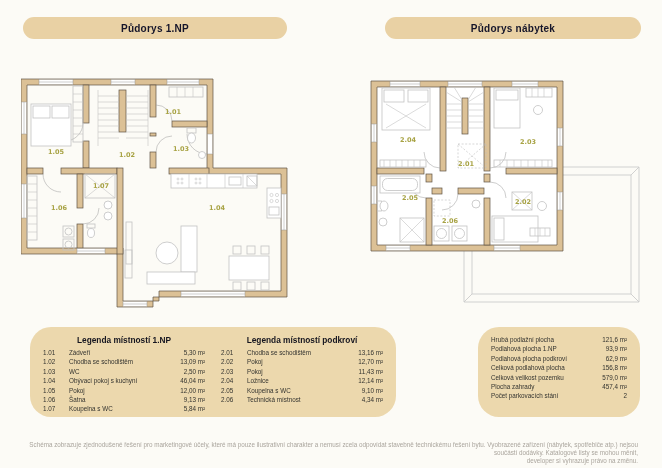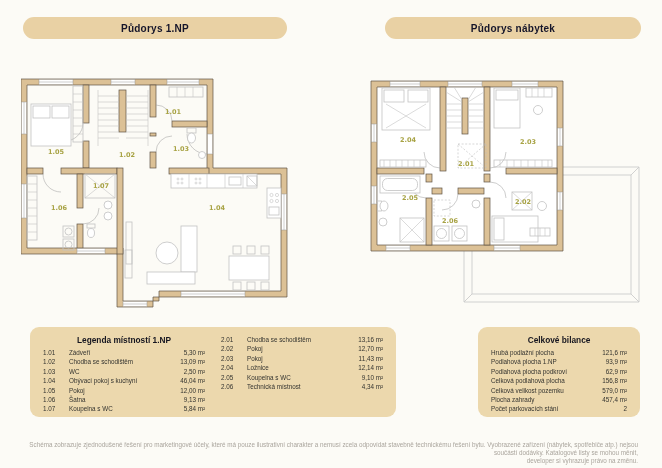--- a/index.html
+++ b/index.html
@@ -24,21 +24,21 @@
   .furnw{fill:#fff;stroke:#c2c2c2;stroke-width:.8;}
   .thin{stroke:#c2c2c2;stroke-width:.6;}
   .door{fill:none;stroke:#9a9a9a;stroke-width:.5;}
   .win{fill:#fff;stroke:#8f8f8f;stroke-width:.45;}
   .winline{stroke:#8f8f8f;stroke-width:.45;}
   .roof{fill:none;stroke:#cccccc;stroke-width:.9;}
   .dash{fill:none;stroke:#bdbdbd;stroke-width:.6;stroke-dasharray:2,1.6;}
   .roomlabel{font-family:"DejaVu Sans",sans-serif;font-size:6.5px;font-weight:bold;fill:#a8a345;text-anchor:middle;}
   
   .legend-box{
-    position:absolute;top:327px;background:#ecd8ad;border-radius:9px;
+    position:absolute;top:327px;background:#ecd8ad;border-radius:21px;
     box-sizing:border-box;padding:8px 13px 6px 13px;height:90px;
   }
   #legend-rooms{left:30px;width:366px;display:flex;gap:16px;}
   #legend-bilance{left:478px;width:162px;}
   .legend-col{flex:1;min-width:0;}
   .legend-title{
     font-size:8.3px;font-weight:bold;color:#15151f;text-align:center;
     margin-bottom:3px;white-space:nowrap;
   }
   .legend-row{
@@ -417,20 +417,21 @@
           <span class="cell-area">9,13 m²</span>
         </div>
         <div class="legend-row">
           <span class="cell-num">1.07</span>
           <span class="cell-name">Koupelna s WC</span>
           <span class="cell-area">5,84 m²</span>
         </div>
       </div>
   </div>
   <div class="legend-col">
+    <div class="legend-title">Legenda místností podkroví</div>
     <div>
         <div class="legend-row">
           <span class="cell-num">2.01</span>
           <span class="cell-name">Chodba se schodištěm</span>
           <span class="cell-area">13,16 m²</span>
         </div>
         <div class="legend-row">
           <span class="cell-num">2.02</span>
           <span class="cell-name">Pokoj</span>
           <span class="cell-area">12,70 m²</span>
@@ -453,21 +454,20 @@
         <div class="legend-row">
           <span class="cell-num">2.06</span>
           <span class="cell-name">Technická místnost</span>
           <span class="cell-area">4,34 m²</span>
         </div>
       </div>
   </div>
 </div>
 
 <div class="legend-box" id="legend-bilance">
-  <div class="legend-title">Celkové bilance</div>
   <div>
       <div class="legend-row">
         <span class="cell-name">Hrubá podlažní plocha</span>
         <span class="cell-value">121,6 m²</span>
       </div>
       <div class="legend-row">
         <span class="cell-name">Podlahová plocha 1.NP</span>
         <span class="cell-value">93,9 m²</span>
       </div>
       <div class="legend-row">

